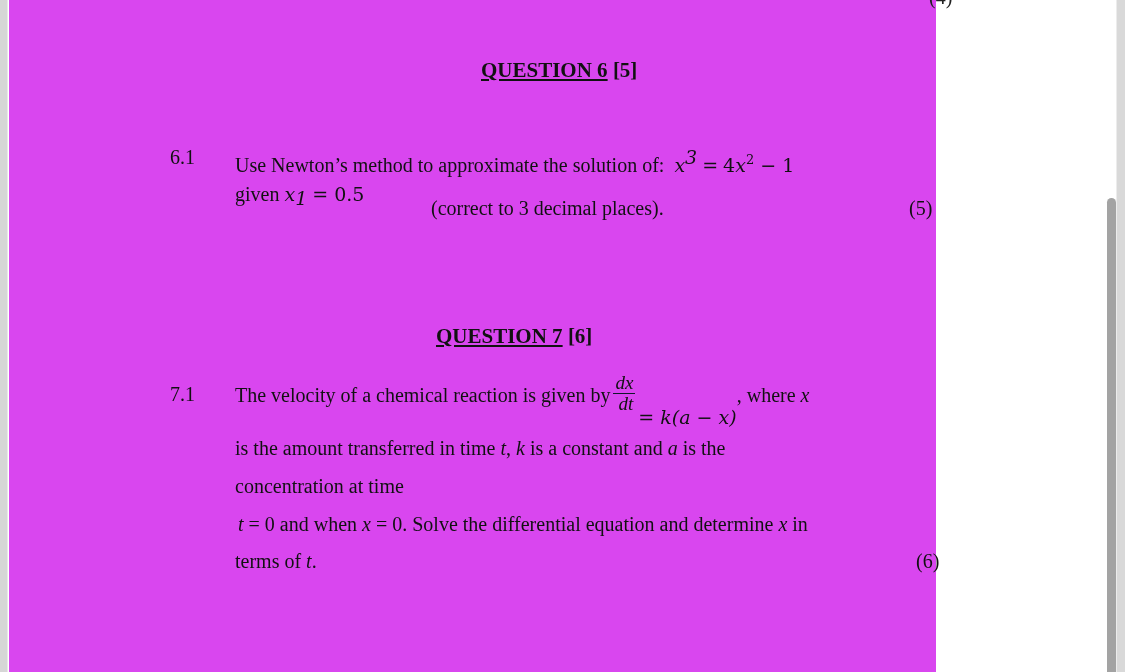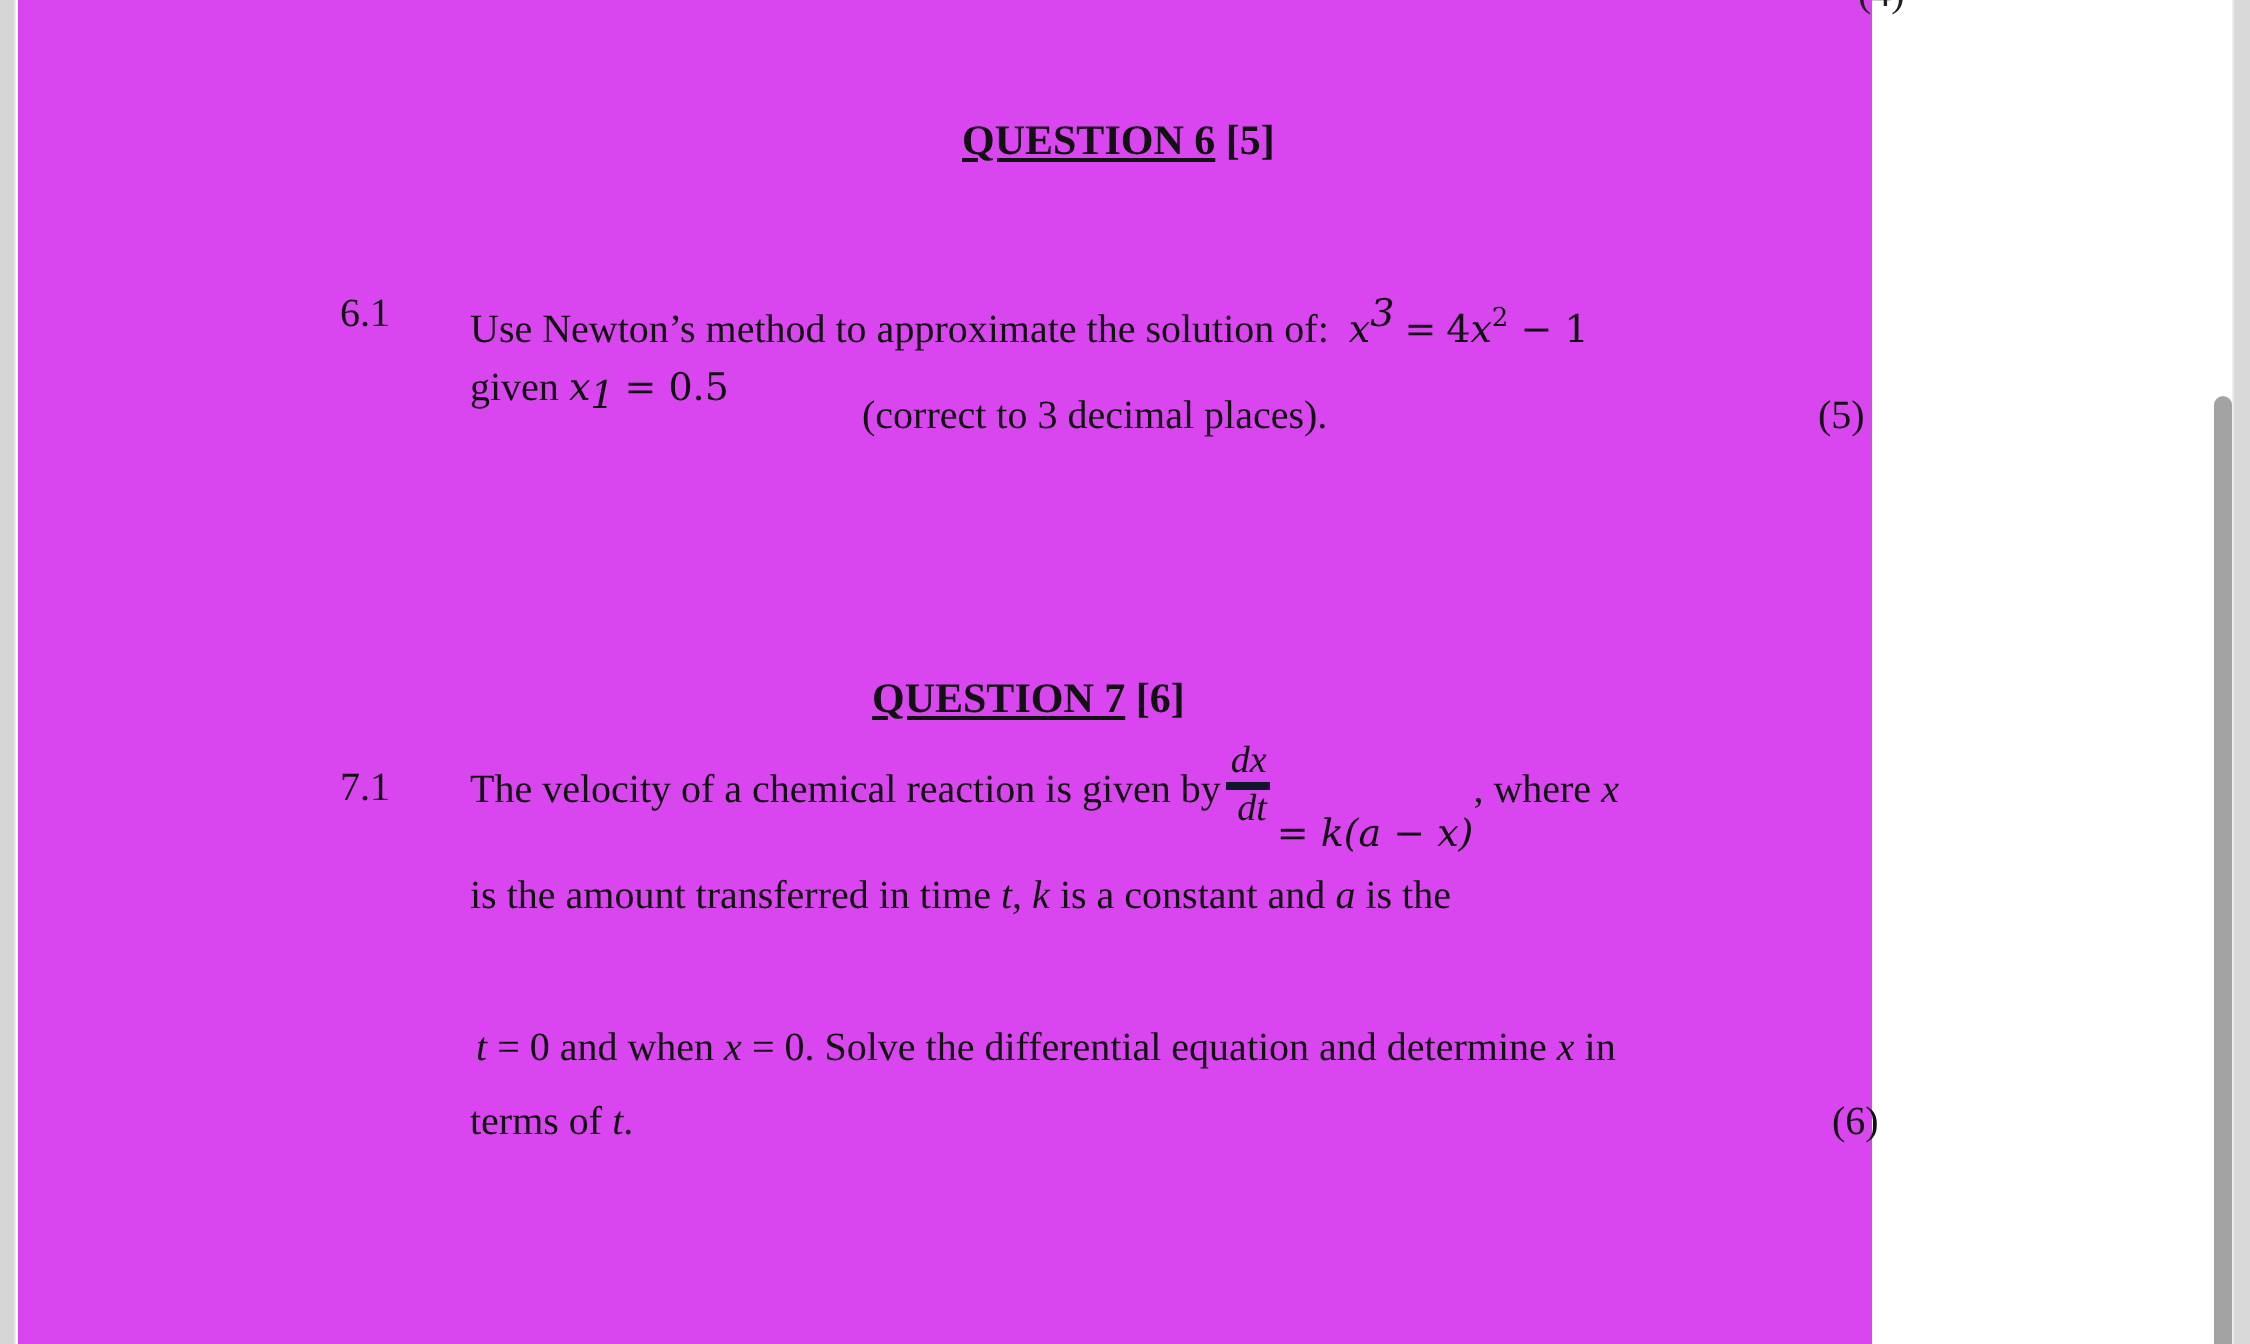--- a/index.html
+++ b/index.html
@@ -38,21 +38,21 @@
     .math { font-family: "DejaVu Serif", "Liberation Serif", serif; font-style: italic; font-size: 19px; }
     .mathup { font-family: "DejaVu Serif", "Liberation Serif", serif; font-size: 19px; }
     sup { font-size: 13px; vertical-align: 8px; }
     sub { font-size: 13px; vertical-align: -4px; }
     i.v { font-style: italic; }
     .frac {
       display: inline-block; vertical-align: middle; text-align: center;
       font-style: italic; font-size: 19px; line-height: 20px; margin: 0 3px;
       position: relative; top: -2px;
     }
-    .frac .num { display: block; border-bottom: 4px solid #0f172a; padding: 0 2px; }
+    .frac .num { display: block; border-bottom: 1px solid #0f172a; padding: 0 2px; }
     .frac .den { display: block; padding: 0 2px; text-align: right; }
   </style>
 </head>
 <body>
 
 <div class="gutter-left"></div>
 
 <div class="page">
 
   <span class="partial-mark">(4)</span>
@@ -71,40 +71,41 @@
   </div>
 
   <div class="line" style="left:226px; top:183px;text-align:center;">
     <span>given</span>
     <span class="math"><span>x</span><sub class="mathup">1</sub></span>
     <span class="mathup">= 0.5</span>
   </div>
   <span class="line" style="left:422px; top:197px;">(correct to 3 decimal places).</span>
   <span class="marks" style="left:900px; top:197px;">(5)</span>
 
-  <div class="heading" style="left:427px; top:337px;">
+  <div class="heading" style="left:427px; top:324px;">
     <span class="ul">QUESTION 7</span>
     <span>[6]</span>
   </div>
 
   <span class="qnum" style="left:161px; top:383px;">7.1</span>
   <div class="line" style="left:226px; top:370px; height:50px; display:flex; align-items:center;">
     <span>The velocity of a chemical reaction is given by</span>
     <span class="frac">
       <span class="num">dx</span>
       <span class="den">dt</span>
     </span>
     <span class="math" style="font-size:19px;margin-top:44px;">= k(a − x)</span>
     <span>, where</span>&nbsp;<i class="v">x</i>
   </div>
 
   <div class="line" style="left:226px; top:437px;">
     <span>is the amount transferred in time</span> <i class="v">t</i><span>,</span> <i class="v">k</i> <span>is a constant and</span> <i class="v">a</i> <span>is the</span>
   </div>
 
+  <div class="line" style="left:226px; top:475px;">concentration at time</div>
 
   <div class="line" style="left:229px; top:513px;">
     <i class="v">t</i> <span>= 0 and when</span> <i class="v">x</i> <span>= 0. Solve the differential equation and determine</span> <i class="v">x</i> <span>in</span>
   </div>
 
   <div class="line" style="left:226px; top:550px;">
     <span>terms of</span> <i class="v">t</i><span>.</span>
   </div>
   <span class="marks" style="left:907px; top:550px;">(6)</span>
 </div>

